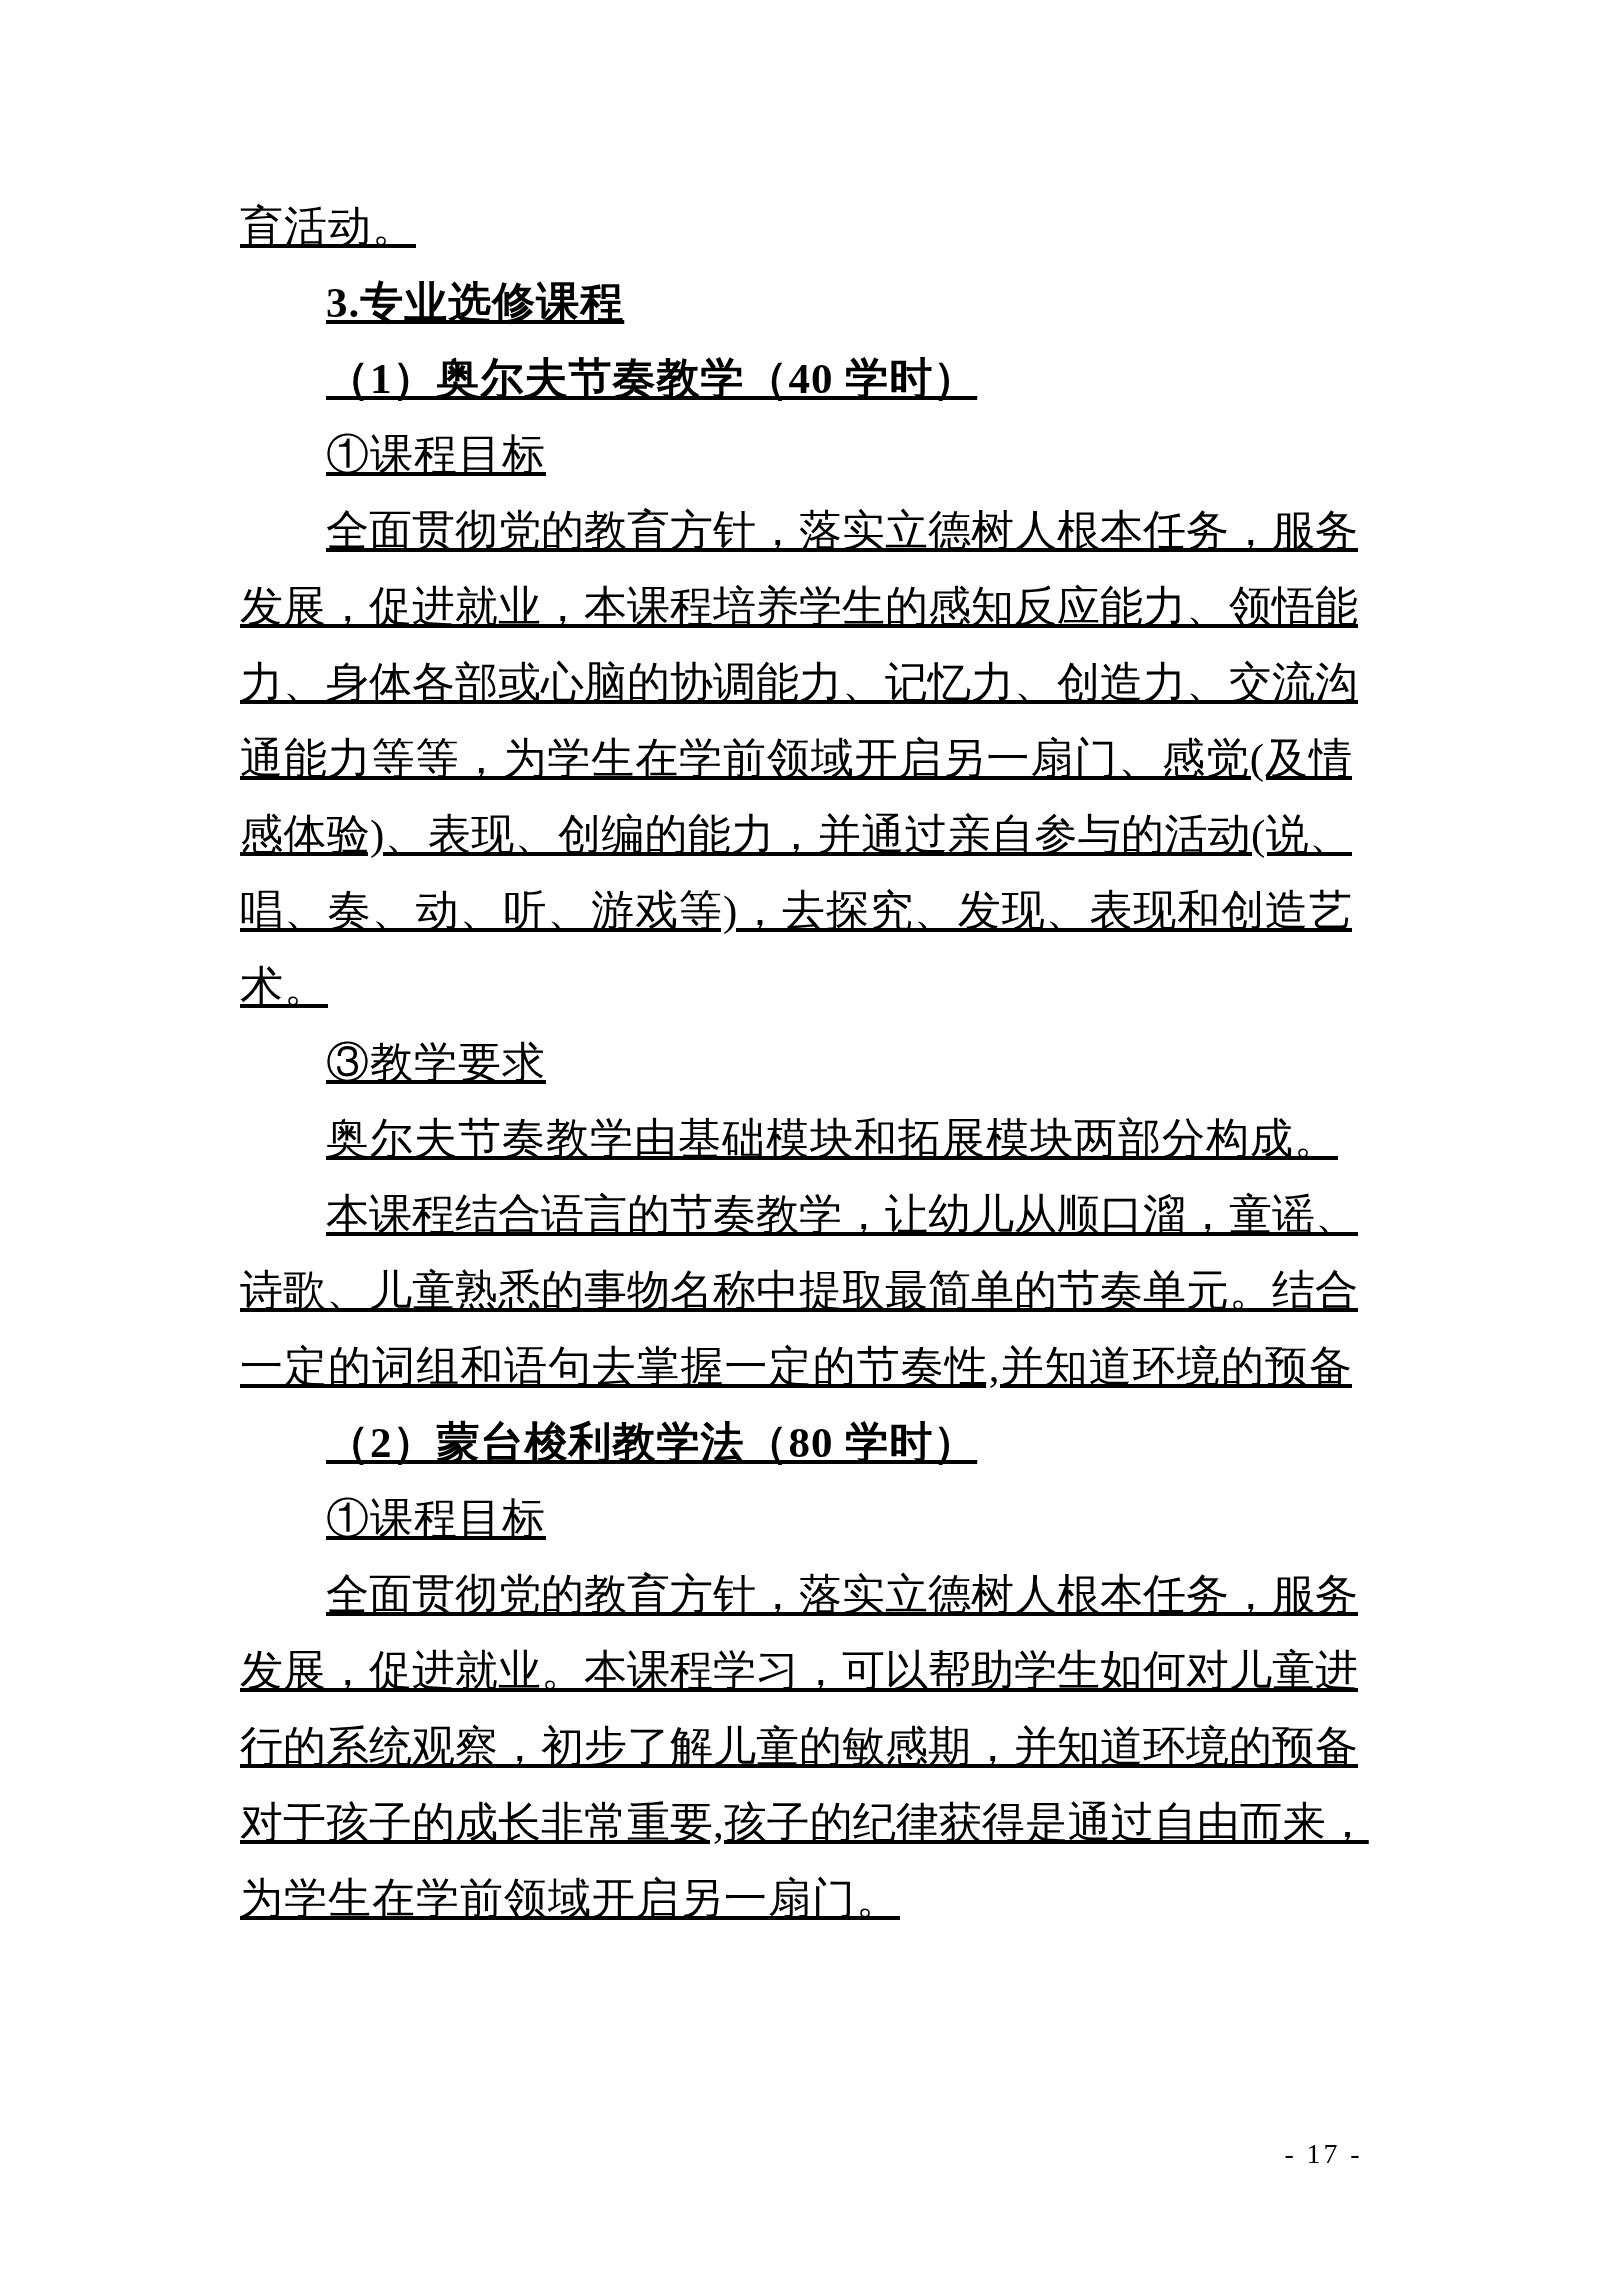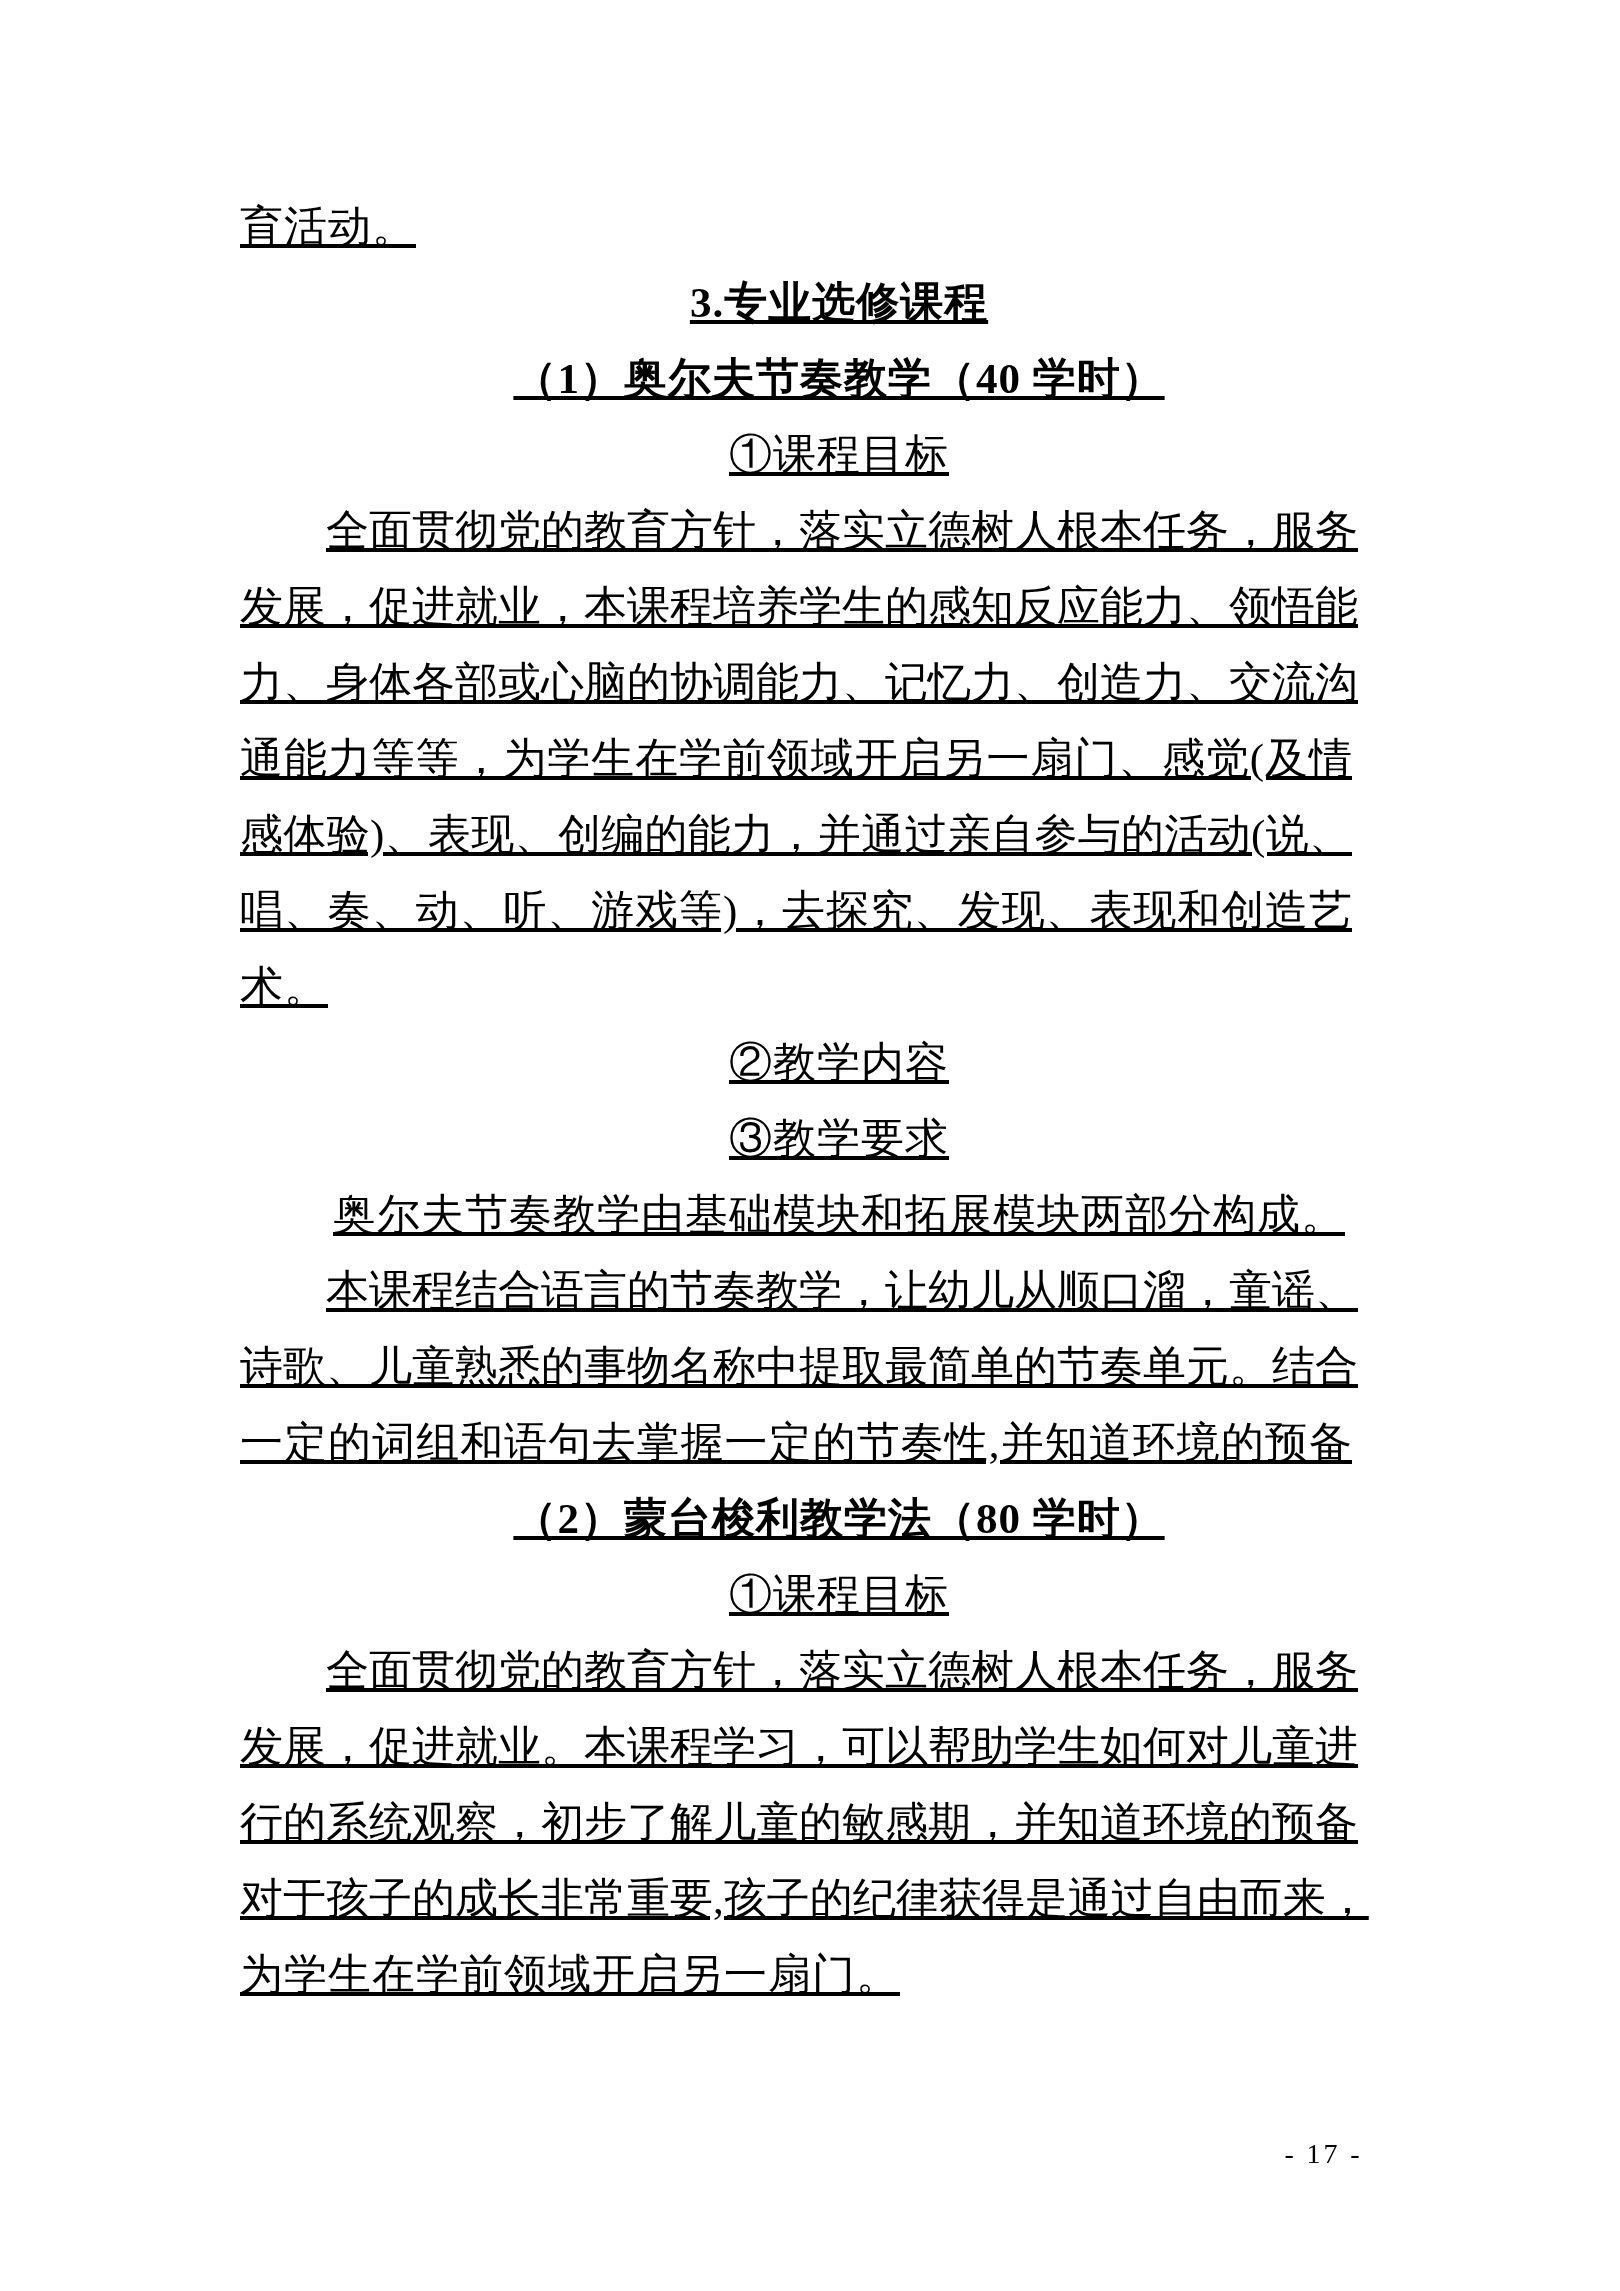--- a/index.html
+++ b/index.html
@@ -31,21 +31,20 @@
     white-space: nowrap;
   }
   .line.fill {
     white-space: nowrap;
     text-align: justify;
     text-align-last: justify;
     letter-spacing: 0;
   }
   .line.indent {
     padding-left: 86px;
-    text-align: center;
   }
   .line.bold {
     font-weight: 700;
   }
   .page-number {
     position: absolute;
     left: 1255px;
     top: 2127px;
     width: 137px;
     font-size: 28px;
@@ -64,21 +63,20 @@
     <div class="line indent bold">3.专业选修课程</div>
     <div class="line indent bold">（1）奥尔夫节奏教学（40 学时）</div>
     <div class="line indent">①课程目标</div>
     <div class="line indent fill">全面贯彻党的教育方针，落实立德树人根本任务，服务</div>
     <div class="line fill">发展，促进就业，本课程培养学生的感知反应能力、领悟能</div>
     <div class="line fill">力、身体各部或心脑的协调能力、记忆力、创造力、交流沟</div>
     <div class="line fill">通能力等等，为学生在学前领域开启另一扇门、感觉(及情</div>
     <div class="line fill">感体验)、表现、创编的能力，并通过亲自参与的活动(说、</div>
     <div class="line fill">唱、奏、动、听、游戏等)，去探究、发现、表现和创造艺</div>
     <div class="line">术。</div>
-    <div class="line indent">②教学内容</div>
     <div class="line indent">③教学要求</div>
     <div class="line indent">奥尔夫节奏教学由基础模块和拓展模块两部分构成。</div>
     <div class="line indent fill">本课程结合语言的节奏教学，让幼儿从顺口溜，童谣、</div>
     <div class="line fill">诗歌、儿童熟悉的事物名称中提取最简单的节奏单元。结合</div>
     <div class="line fill">一定的词组和语句去掌握一定的节奏性,并知道环境的预备</div>
     <div class="line indent bold">（2）蒙台梭利教学法（80 学时）</div>
     <div class="line indent">①课程目标</div>
     <div class="line indent fill">全面贯彻党的教育方针，落实立德树人根本任务，服务</div>
     <div class="line fill">发展，促进就业。本课程学习，可以帮助学生如何对儿童进</div>
     <div class="line fill">行的系统观察，初步了解儿童的敏感期，并知道环境的预备</div>

